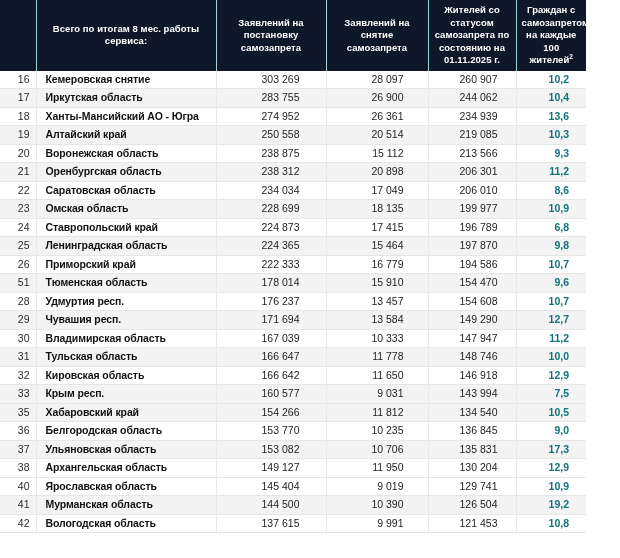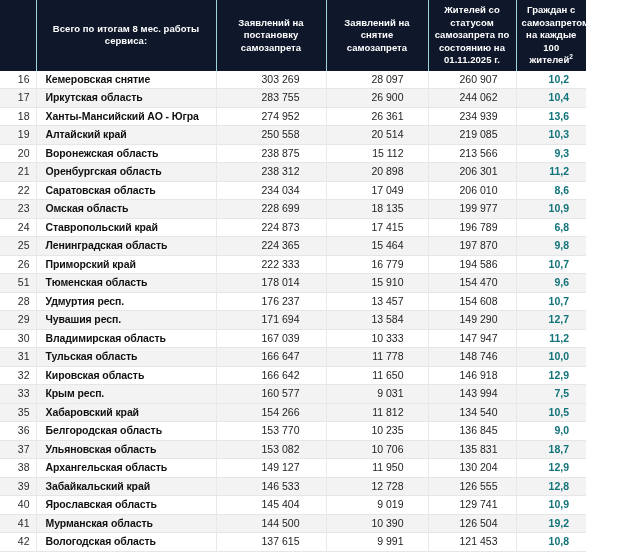--- a/index.html
+++ b/index.html
@@ -302,38 +302,30 @@
           <td class="num rem">10 235</td>
           <td class="num total">136 845</td>
           <td class="per">9,0</td>
         </tr>
         <tr class="even">
           <td class="rank">37</td>
           <td class="name">Ульяновская область</td>
           <td class="num set">153 082</td>
           <td class="num rem">10 706</td>
           <td class="num total">135 831</td>
-          <td class="per">18,7</td>
+          <td class="per">17,3</td>
         </tr>
         <tr class="odd">
           <td class="rank">38</td>
           <td class="name">Архангельская область</td>
           <td class="num set">149 127</td>
           <td class="num rem">11 950</td>
           <td class="num total">130 204</td>
           <td class="per">12,9</td>
         </tr>
-        <tr class="even">
-          <td class="rank">39</td>
-          <td class="name">Забайкальский край</td>
-          <td class="num set">146 533</td>
-          <td class="num rem">12 728</td>
-          <td class="num total">126 555</td>
-          <td class="per">12,8</td>
-        </tr>
         <tr class="odd">
           <td class="rank">40</td>
           <td class="name">Ярославская область</td>
           <td class="num set">145 404</td>
           <td class="num rem">9 019</td>
           <td class="num total">129 741</td>
           <td class="per">10,9</td>
         </tr>
         <tr class="even">
           <td class="rank">41</td>

